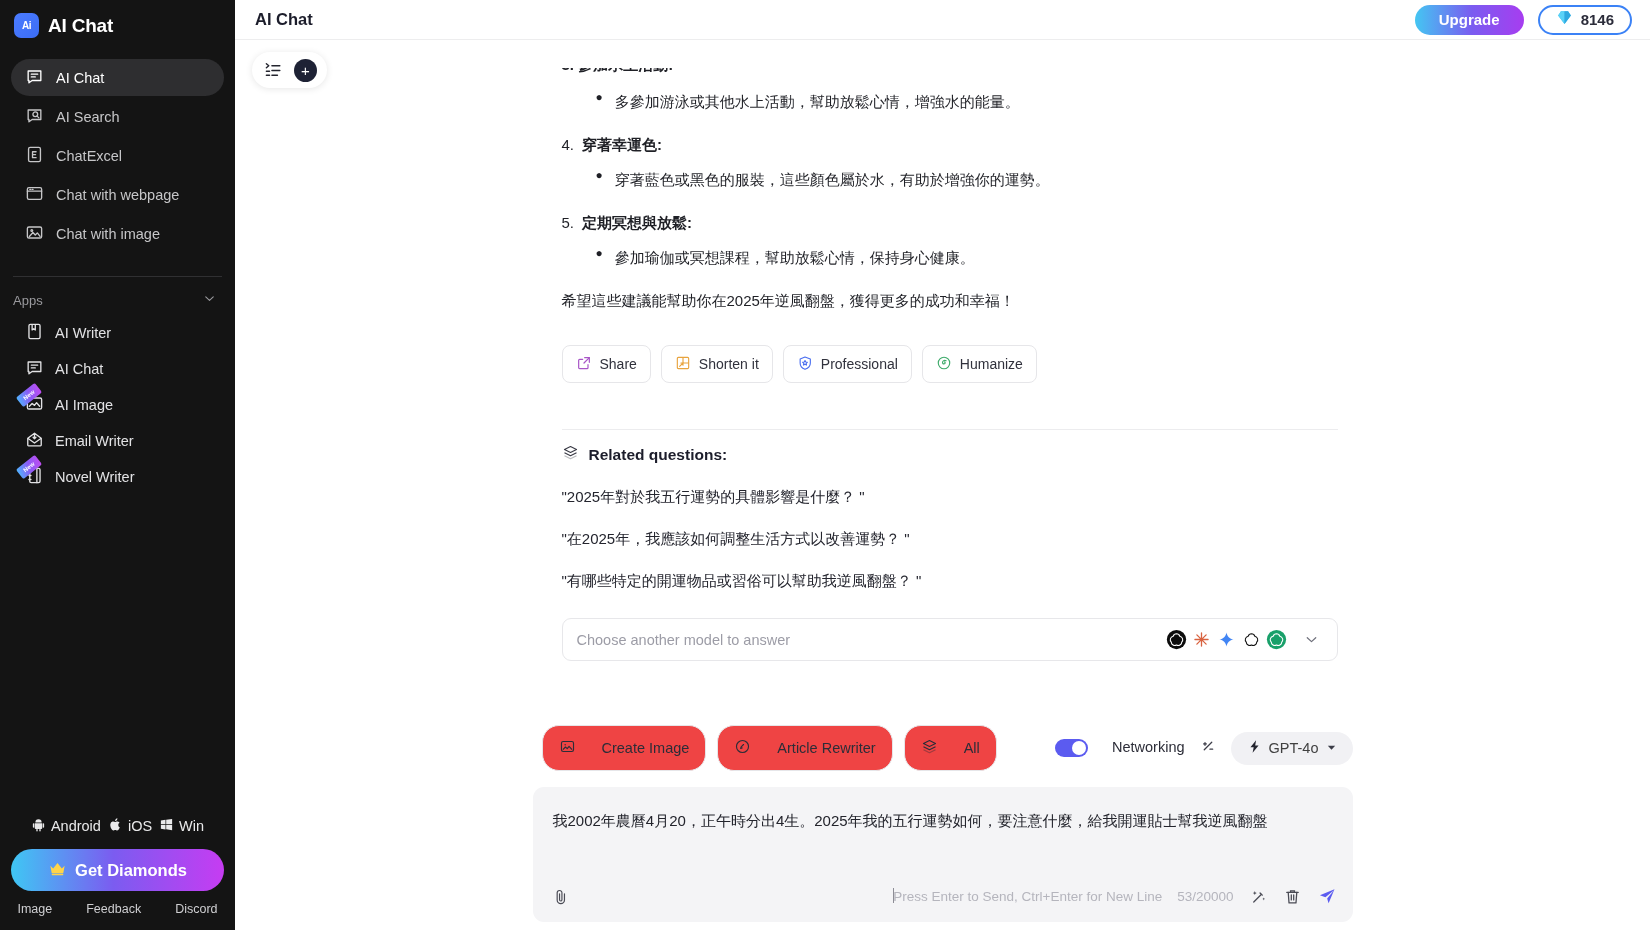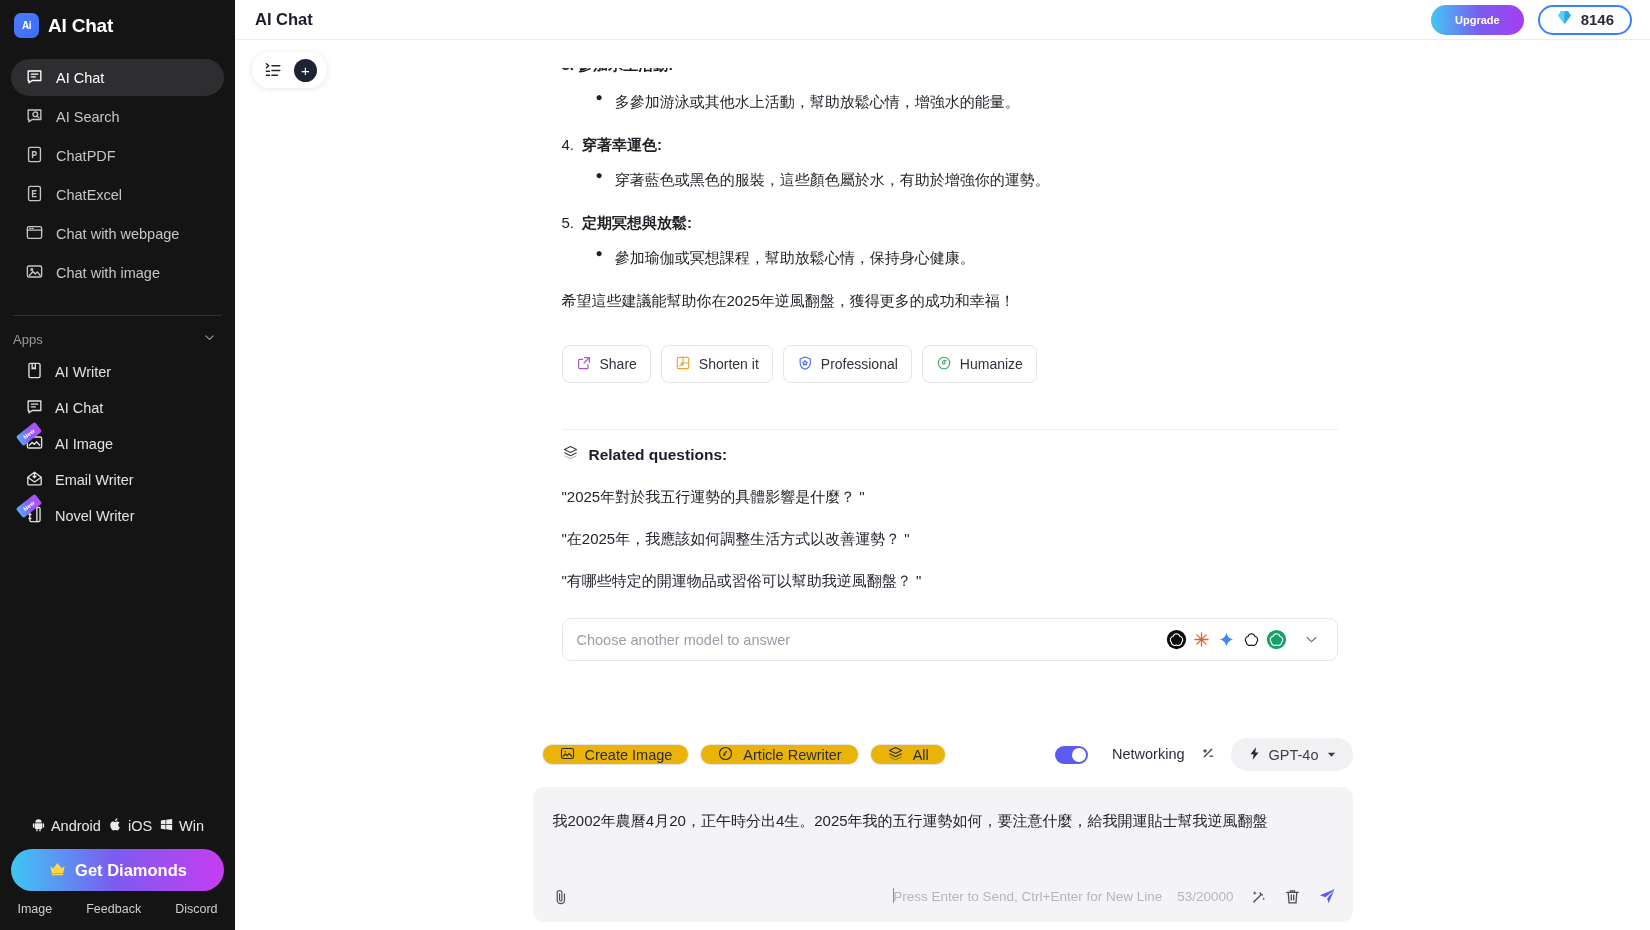--- a/index.html
+++ b/index.html
@@ -90,21 +90,21 @@
   .topbar {
     height: 40px; display:flex; align-items:center;
     padding: 0 18px 0 20px; border-bottom: 1px solid #ededee;
     flex-shrink: 0;
   }
   .topbar-title { font-size: 16.5px; font-weight:700; color:#1c1d2b; }
   .topbar-right { margin-left:auto; display:flex; align-items:center; gap: 14px; }
   .upgrade-btn {
     height: 30px; padding: 0 24px; border-radius: 15px;
     background: linear-gradient(90deg,#44c6f2 0%, #7a5cf0 52%, #a73df0 100%);
-    color:#fff; font-size: 11px; font-weight:700;
+    color:#fff; font-size: 15px; font-weight:700;
     display:flex; align-items:center; justify-content:center; cursor:pointer;
   }
   .diamond-btn {
     height: 30px; padding: 0 16px; border-radius: 15px;
     border:2px solid #3b82f6; background:#fff;
     display:flex; align-items:center; gap: 8px; cursor:pointer;
   }
   .diamond-btn .cnt { font-size:15px; color:#2b2c3a; font-weight:600; }
 
   .float-tools {
@@ -154,22 +154,22 @@
     display:flex; align-items:center; padding: 0 14px; cursor:pointer;
   }
   .model-bar .ph { font-size: 14.5px; color:#9c9ca6; }
   .model-icons { margin-left:auto; display:flex; align-items:center; gap: 2px; }
   .mi { width: 23px; height:23px; border-radius:50%; display:flex; align-items:center; justify-content:center; }
 
   
   .composer { width: 820px; margin: 0 auto; padding-bottom: 8px; flex-shrink:0; }
   .composer-tools { display:flex; align-items:center; gap: 11px; padding: 0 0 16px 9px; }
   .pill {
-    height: 21px; border: 1px solid #e6e6e9; border-radius: 17px;
-    background:#eab308; display:flex; align-items:center; gap: 9px;
+    height: 46px; border: 1px solid #e6e6e9; border-radius: 17px;
+    background:#ef4444; display:flex; align-items:center; gap: 26px;
     padding: 0 16px; font-size: 14.5px; color:#2c2d38; cursor:pointer;
   }
   .tools-right { margin-left:auto; display:flex; align-items:center; gap: 14px; }
   .switch {
     width: 33px; height: 18px; border-radius: 9px; background:#5b5bf0;
     position:relative; cursor:pointer;
   }
   .switch .knob { position:absolute; right: 2px; top:2px; width:14px;height:14px;border-radius:50%;background:#fff;}
   .netlabel{ font-size:14.5px;color:#2c2d38; }
   .modelpill {
@@ -224,29 +224,20 @@
         <span>
           <svg width="19" height="19" viewBox="0 0 24 24" fill="none" stroke="currentColor" stroke-width="1.7">
             <path d="M4 5h16v12H9l-4 3v-3H4z" stroke-linejoin="round"></path>
             <circle cx="13" cy="10.5" r="3"></circle>
               <path d="M15.3 12.8 17.5 15" stroke-linecap="round"></path>
           </svg>
         </span>
         <span>AI Search</span>
       </div>
 
-      <div class="nav-item">
-        <span>
-          <svg width="19" height="19" viewBox="0 0 24 24" fill="none" stroke="currentColor" stroke-width="1.7">
-            <rect x="4.5" y="3" width="15" height="18" rx="2"></rect>
-            <path d="M9.5 16V8.5h2.6a2.2 2.2 0 0 1 0 4.4H9.5" stroke-linecap="round" stroke-linejoin="round"></path>
-          </svg>
-        </span>
-        <span>ChatPDF</span>
-      </div>
 
       <div class="nav-item">
         <span>
           <svg width="19" height="19" viewBox="0 0 24 24" fill="none" stroke="currentColor" stroke-width="1.7">
             <rect x="4.5" y="3" width="15" height="18" rx="2"></rect>
             <path d="M14 8.5H9.5V16H14M9.5 12.2h3.8" stroke-linecap="round" stroke-linejoin="round"></path>
           </svg>
         </span>
         <span>ChatExcel</span>
       </div>

